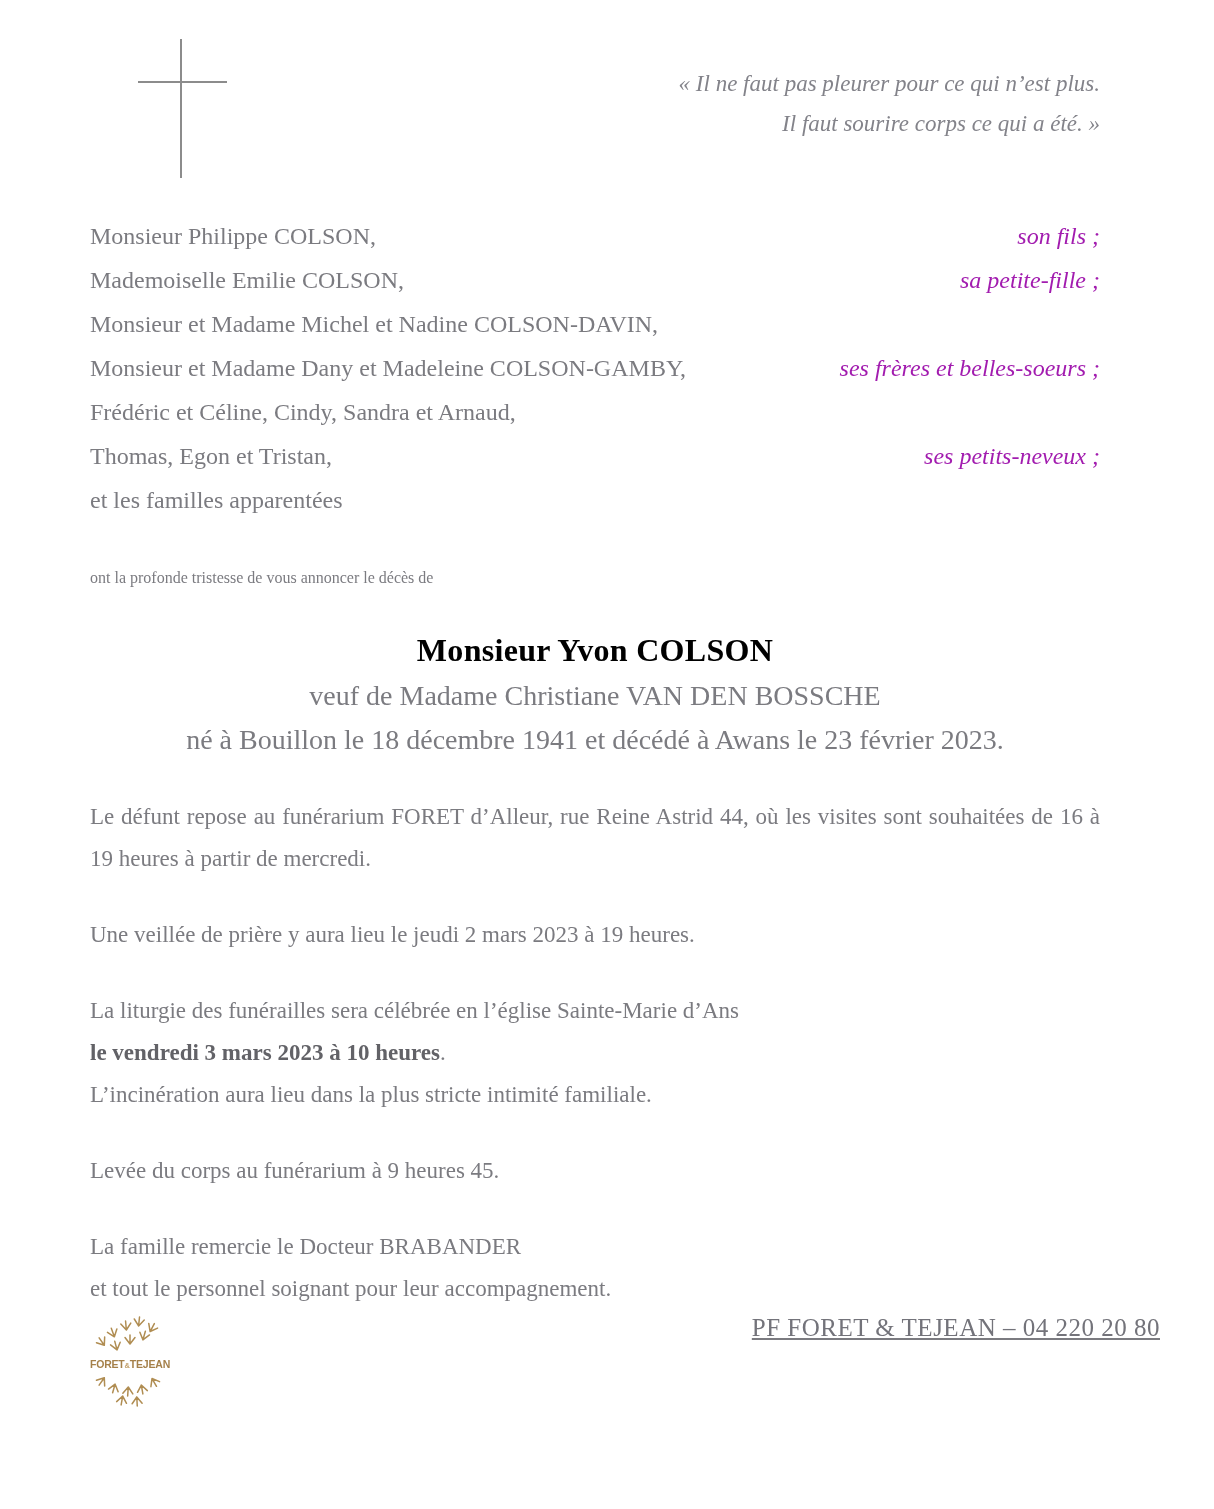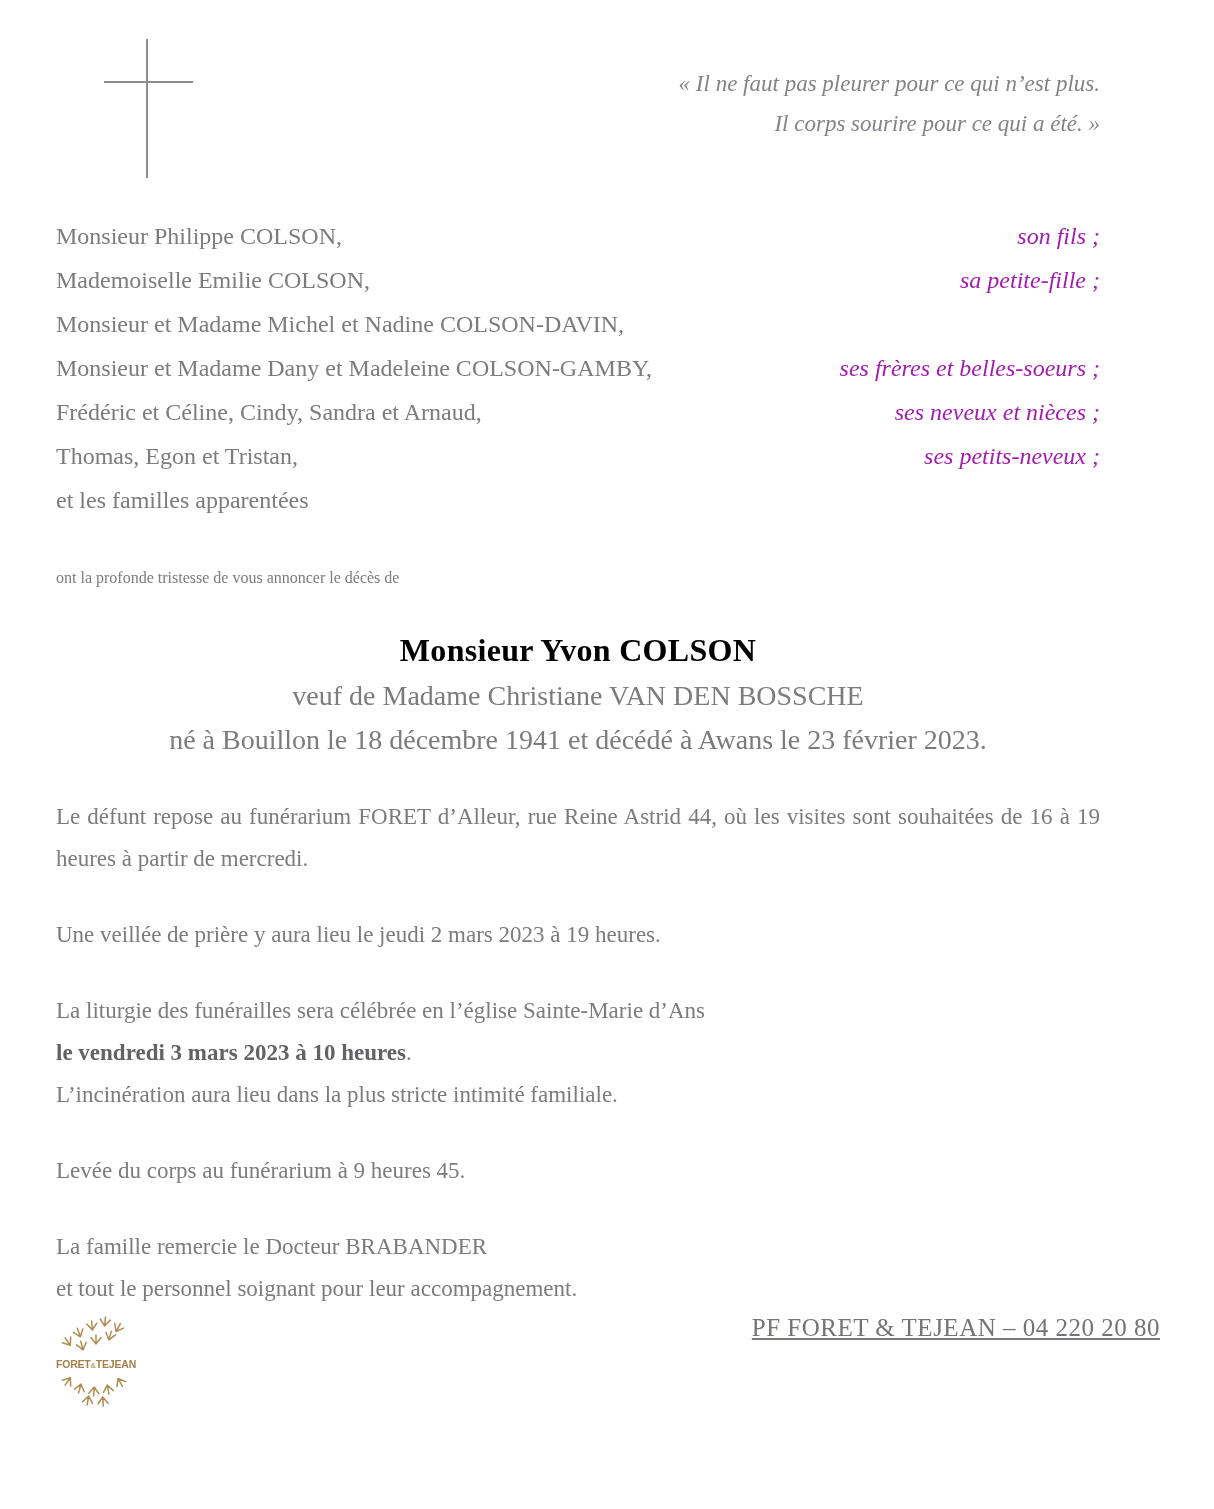--- a/index.html
+++ b/index.html
@@ -4,21 +4,21 @@
 <style>
   * { box-sizing: border-box; margin: 0; padding: 0; }
   html, body { width: 1214px; height: 1509px; }
   body {
     background: #ffffff;
     font-family: "Liberation Serif", serif;
     color: #7b7b80;
     position: relative;
     overflow: hidden;
   }
-  .page { padding: 0 114px 0 56px; position: relative; }
+  .page { padding: 0 114px 0 56px; position: relative; margin-left: 34px; }
 
   
   .cross {
     position: absolute;
     left: 96px; top: 36px;
     width: 100px; height: 145px;
   }
   .cross svg { display: block; }
 
   
@@ -129,21 +129,21 @@
 
   <div class="cross">
     <svg width="100" height="145" viewBox="0 0 100 145">
       <line x1="51" y1="3" x2="51" y2="142" stroke="#8c8c8c" stroke-width="2"></line>
       <line x1="8" y1="46" x2="97" y2="46" stroke="#8c8c8c" stroke-width="2"></line>
     </svg>
   </div>
 
   <div class="quote">
     <div>« Il ne faut pas pleurer pour ce qui n’est plus.</div>
-    <div>Il corps sourire pour ce qui a été. »</div>
+    <div>Il faut sourire corps ce qui a été. »</div>
   </div>
 
   <div class="family">
     <div class="family-row">
       <span>Monsieur Philippe COLSON,</span>
       <span class="relation">son fils ;</span>
     </div>
     <div class="family-row">
       <span>Mademoiselle Emilie COLSON,</span>
       <span class="relation">sa petite-fille ;</span>
@@ -151,21 +151,20 @@
     <div class="family-row">
       <span>Monsieur et Madame Michel et Nadine COLSON-DAVIN,</span>
       <span class="relation"></span>
     </div>
     <div class="family-row">
       <span>Monsieur et Madame Dany et Madeleine COLSON-GAMBY,</span>
       <span class="relation">ses frères et belles-soeurs ;</span>
     </div>
     <div class="family-row">
       <span>Frédéric et Céline, Cindy, Sandra et Arnaud,</span>
-      <span class="relation">ses neveux et nièces ;</span>
     </div>
     <div class="family-row">
       <span>Thomas, Egon et Tristan,</span>
       <span class="relation">ses petits-neveux ;</span>
     </div>
     <div class="family-row">
       <span>et les familles apparentées</span>
       <span class="relation"></span>
     </div>
   </div>

